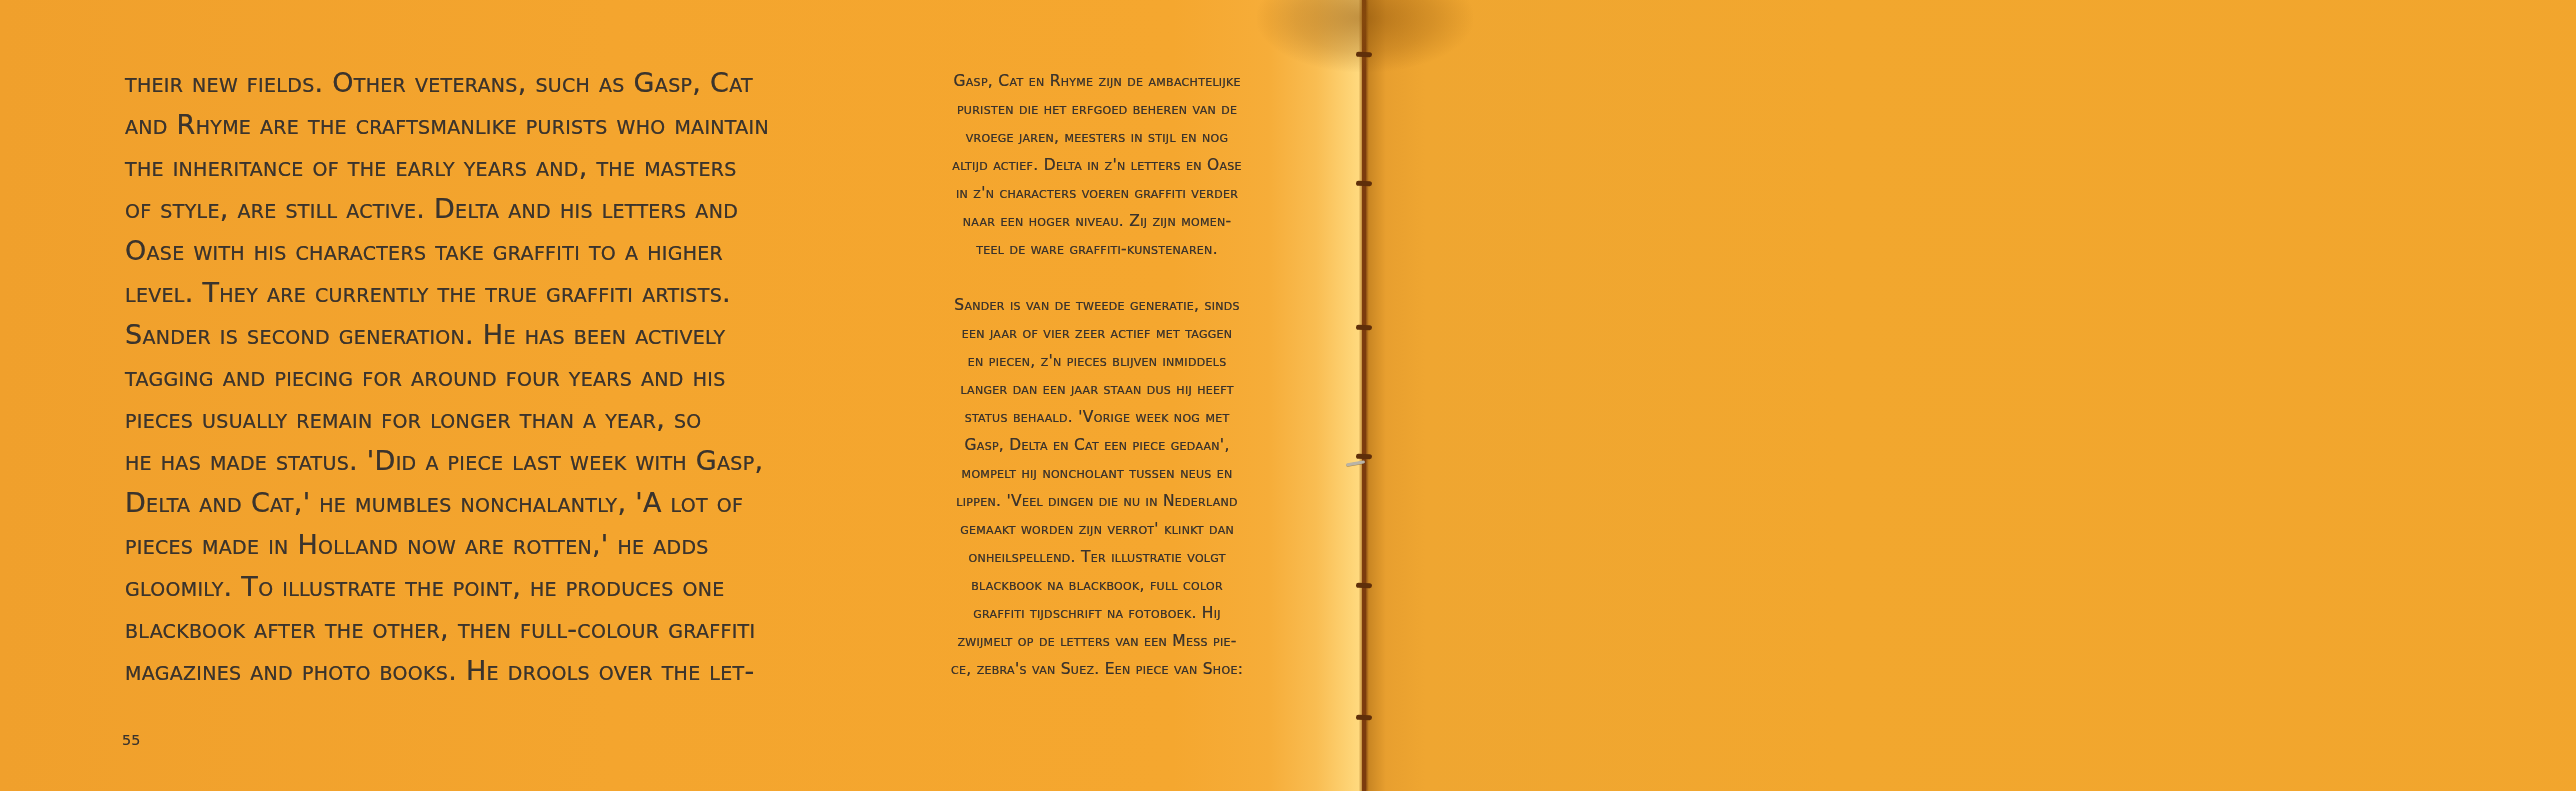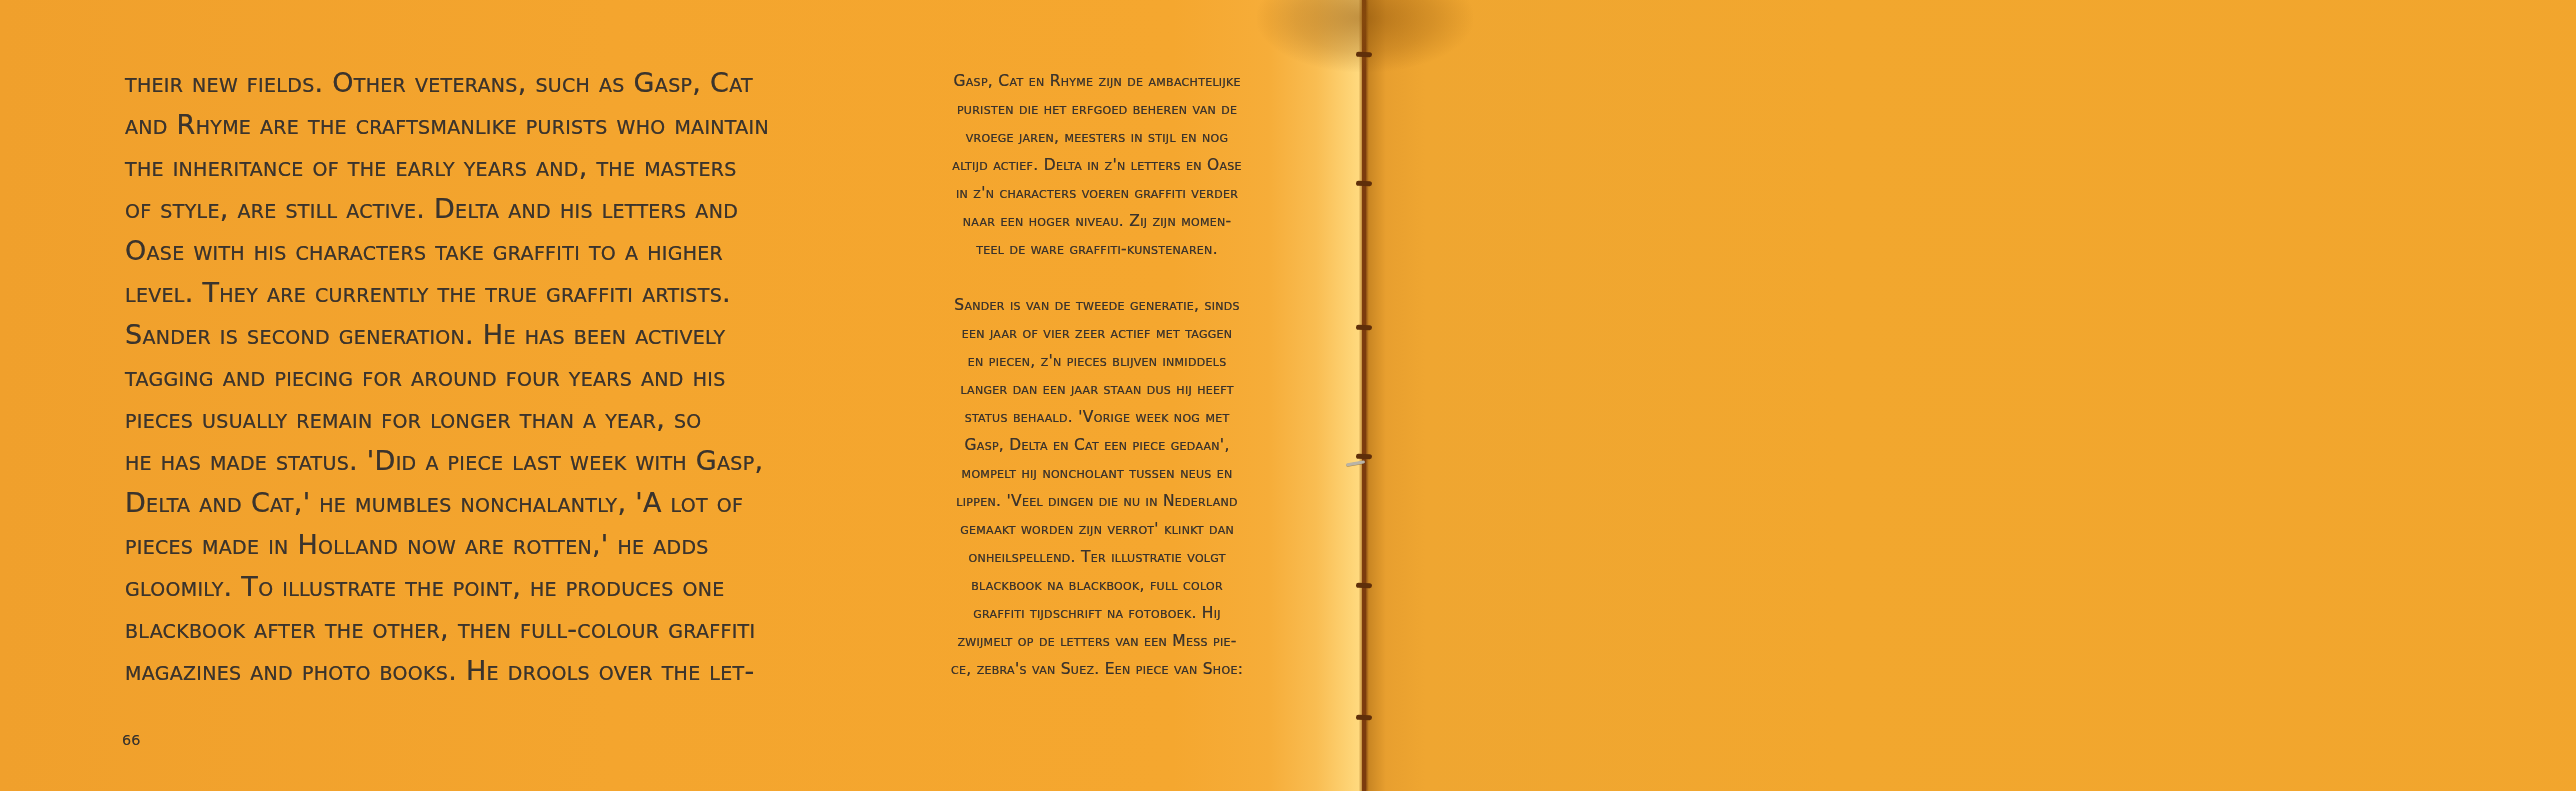--- a/index.html
+++ b/index.html
@@ -86,21 +86,21 @@
 status behaald. 'Vorige week nog met
 Gasp, Delta en Cat een piece gedaan',
 mompelt hij noncholant tussen neus en
 lippen. 'Veel dingen die nu in Nederland
 gemaakt worden zijn verrot' klinkt dan
 onheilspellend. Ter illustratie volgt
 blackbook na blackbook, full color
 graffiti tijdschrift na fotoboek. Hij
 zwijmelt op de letters van een Mess pie-
 ce, zebra's van Suez. Een piece van Shoe:</div>
-    <div class="pagenum pagenum-left">66</div>
+    <div class="pagenum pagenum-left">55</div>
   </div>
 
   <div class="page page-right">
     
     
     
     
     
   </div>
 

